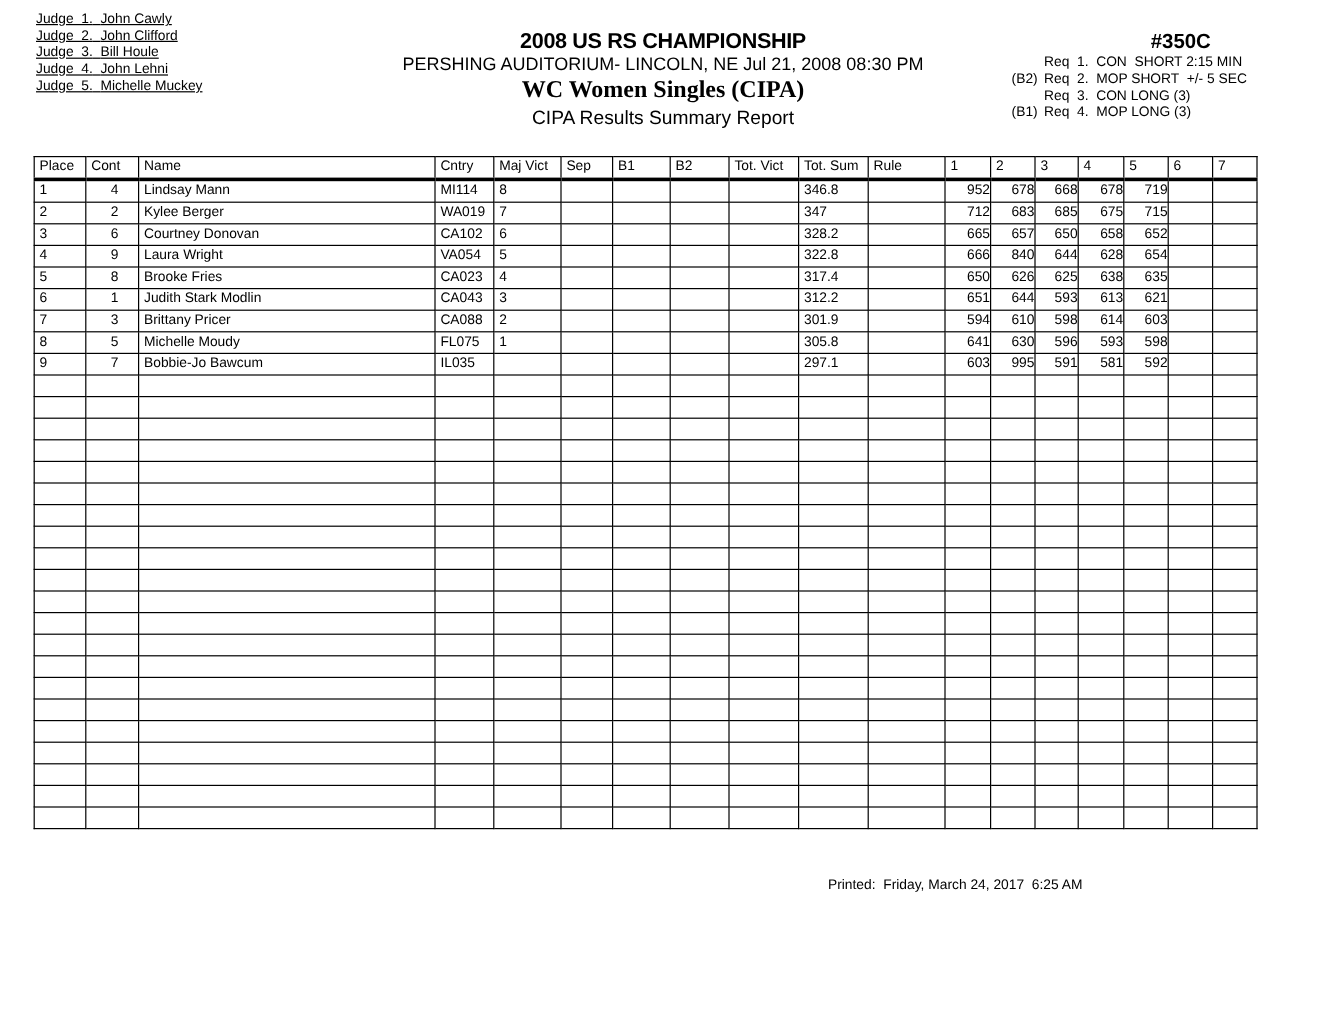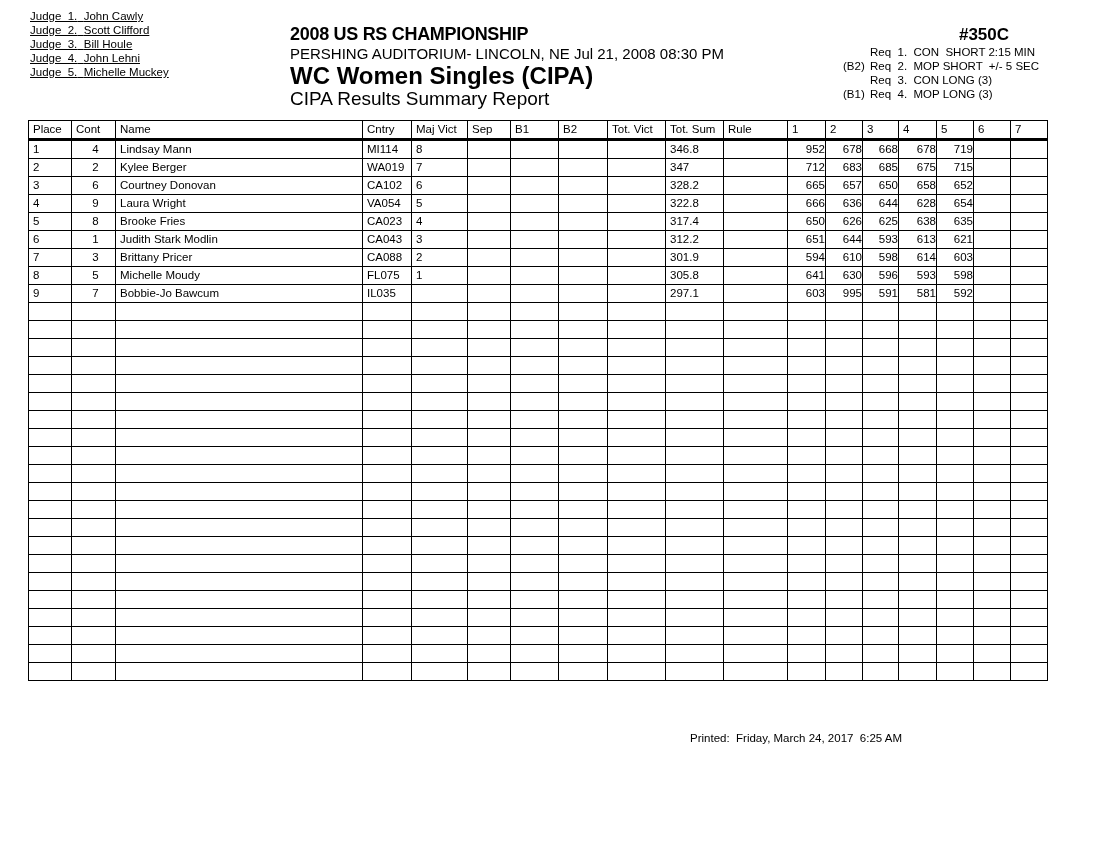--- a/index.html
+++ b/index.html
@@ -1,46 +1,46 @@
 <!DOCTYPE html>
 <html><head>
 <meta charset="utf-8">
 <style>
   html, body { margin:0; padding:0; background:#ffffff; }
   body { width:1100px; height:850px; position:relative; overflow:hidden;
          font-family:"Liberation Sans", sans-serif; color:#000; }
   .judges { position:absolute; left:30px; top:9px; font-size:11.5px; line-height:14px; }
   .judges div { white-space:pre;text-decoration:underline; }
-  .center-head { position:absolute; left:290px; width:525px; top:24px; }
+  .center-head { position:absolute; left:290px; width:525px; top:24px; text-align:center; }
   .event-title { font-size:18px; font-weight:bold; line-height:21px; letter-spacing:-0.3px; }
   .venue { font-size:15px; line-height:18px; }
-  .division { font-size:24px; font-weight:bold; line-height:25px; }
-  .report-title { font-size:19px; line-height:22px; }
+  .division { font-size:20px; font-weight:bold; line-height:25px;font-family:Liberation Serif, serif; }
+  .report-title { font-size:16px; line-height:22px; }
   .right-head { position:absolute; right:20px; top:25px; width:240px;margin-left:24px; }
   .event-num { text-align:center; font-size:17px; font-weight:bold; line-height:20px; margin-left:48px; }
   .reqs { font-size:11.5px; line-height:14px; padding-left:3px; }
   .reqs div { white-space:pre; }
   .req-prefix { display:inline-block; width:27px; }
-  table.results { position:absolute; left:28px; top:120px; border-collapse:collapse;
+  table.results { position:absolute; left:28px; top:130px; border-collapse:collapse;
                   font-size:11.5px; table-layout:fixed; }
   table.results th, table.results td { border:1.3px solid #000; height:17px; padding:0 0 0 4px;
                   font-weight:normal; white-space:nowrap; overflow:hidden; line-height:17px; }
   table.results thead th { border-bottom:3px solid #000; text-align:left; height:17px; }
   th.c, td.c { text-align:center; padding-left:0; }
   td.r { text-align:right; padding-right:4px; }
   td.indent { padding-left:10px; }
   .footer { position:absolute; left:690px; top:727px; font-size:11.5px; line-height:22px; }
   .footer div { white-space:pre; }
 </style>
 </head>
 <body>
 
 <div class="judges">
   <div><span>Judge  1.</span>  <span>John Cawly</span></div>
-  <div><span>Judge  2.</span>  <span>Scott Clifford</span></div>
+  <div><span>Judge  2.</span>  <span>John Clifford</span></div>
   <div><span>Judge  3.</span>  <span>Bill Houle</span></div>
   <div><span>Judge  4.</span>  <span>John Lehni</span></div>
   <div><span>Judge  5.</span>  <span>Michelle Muckey</span></div>
 </div>
 
 <div class="center-head">
   <div class="event-title">2008 US RS CHAMPIONSHIP</div>
   <div class="venue">PERSHING AUDITORIUM- LINCOLN, NE  Jul 21, 2008  08:30 PM</div>
   <div class="division">WC Women Singles (CIPA)</div>
   <div class="report-title">CIPA Results Summary Report</div>
@@ -166,21 +166,21 @@
         <td>Laura Wright</td>
         <td>VA054</td>
         <td class="indent">5</td>
         <td></td>
         <td></td>
         <td></td>
         <td></td>
         <td class="indent">322.8</td>
         <td></td>
         <td class="r">666</td>
-        <td class="r">636</td>
+        <td class="r">840</td>
         <td class="r">644</td>
         <td class="r">628</td>
         <td class="r">654</td>
         <td class="r"></td>
         <td class="r"></td>
       </tr>
       <tr>
         <td class="indent">5</td>
         <td class="c">8</td>
         <td>Brooke Fries</td>

